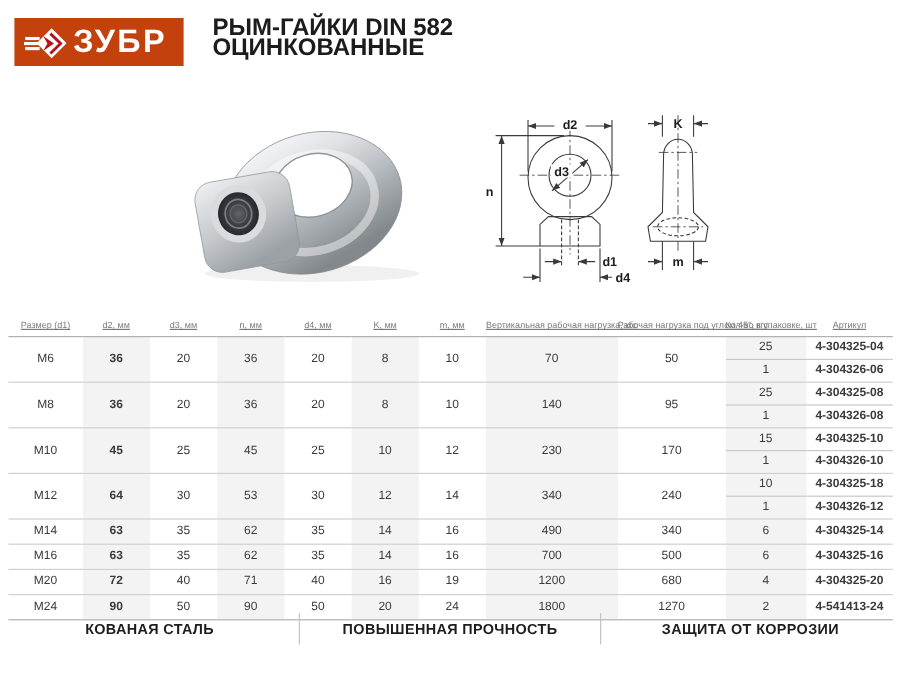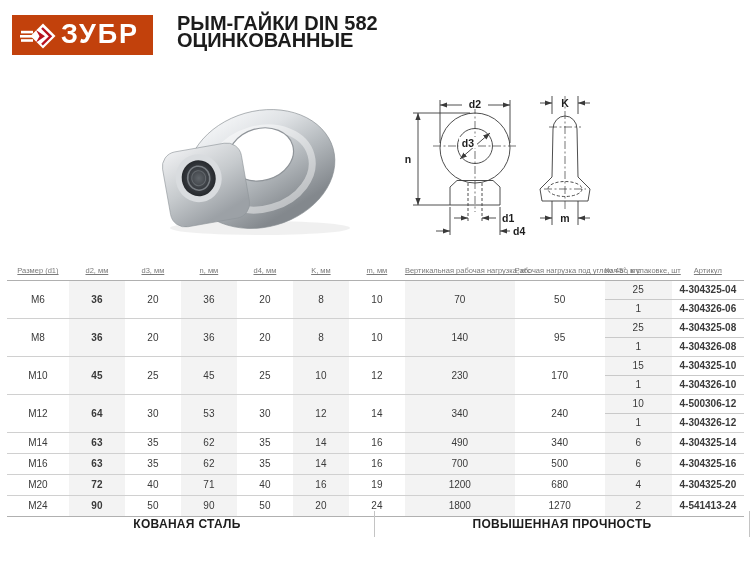--- a/index.html
+++ b/index.html
@@ -259,21 +259,21 @@
       <td class="c-size" rowspan="2">M12</td>
       <td class="c-bold shade" rowspan="2">64</td>
       <td rowspan="2">30</td>
       <td class="shade" rowspan="2">53</td>
       <td rowspan="2">30</td>
       <td class="shade" rowspan="2">12</td>
       <td rowspan="2">14</td>
       <td class="shade" rowspan="2">340</td>
       <td rowspan="2">240</td>
       <td class="shade">10</td>
-      <td class="c-sku">4-500306-12</td>
+      <td class="c-sku">4-304325-18</td>
     </tr>
     <tr>
       <td class="shade sub">1</td>
       <td class="c-sku sub">4-304326-12</td>
     </tr>
   </tbody>
 
   <tbody class="single">
     <tr>
       <td class="c-size">M14</td>
@@ -337,13 +337,14 @@
       <td class="c-sku">4-541413-24</td>
     </tr>
   </tbody>
 </table>
 
 <div class="footer">
   <div class="feature">КОВАНАЯ СТАЛЬ</div>
   <div class="fsep"></div>
   <div class="feature">ПОВЫШЕННАЯ ПРОЧНОСТЬ</div>
   <div class="fsep"></div>
+  <div class="feature">ЗАЩИТА ОТ КОРРОЗИИ</div>
 </div>
 
 </body></html>

